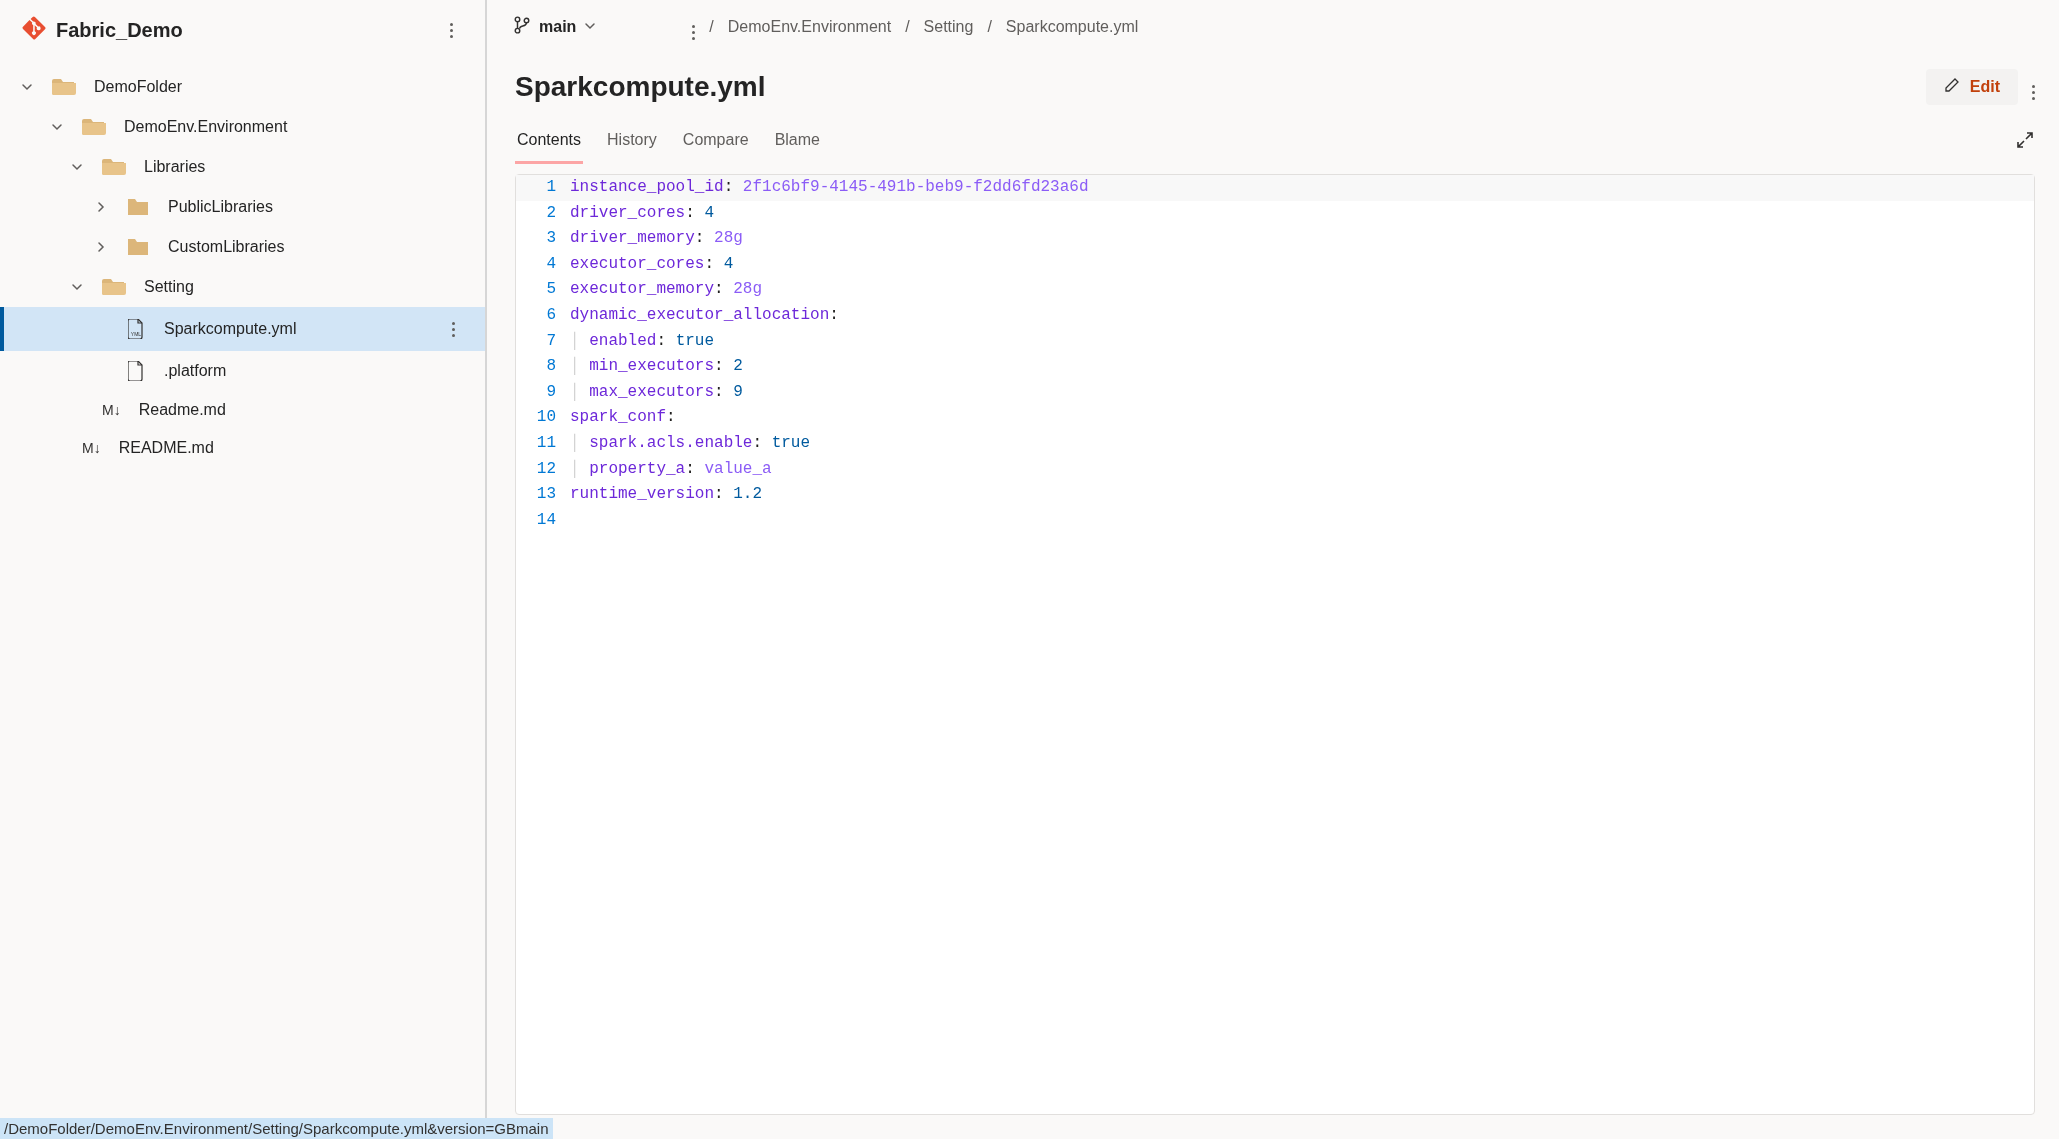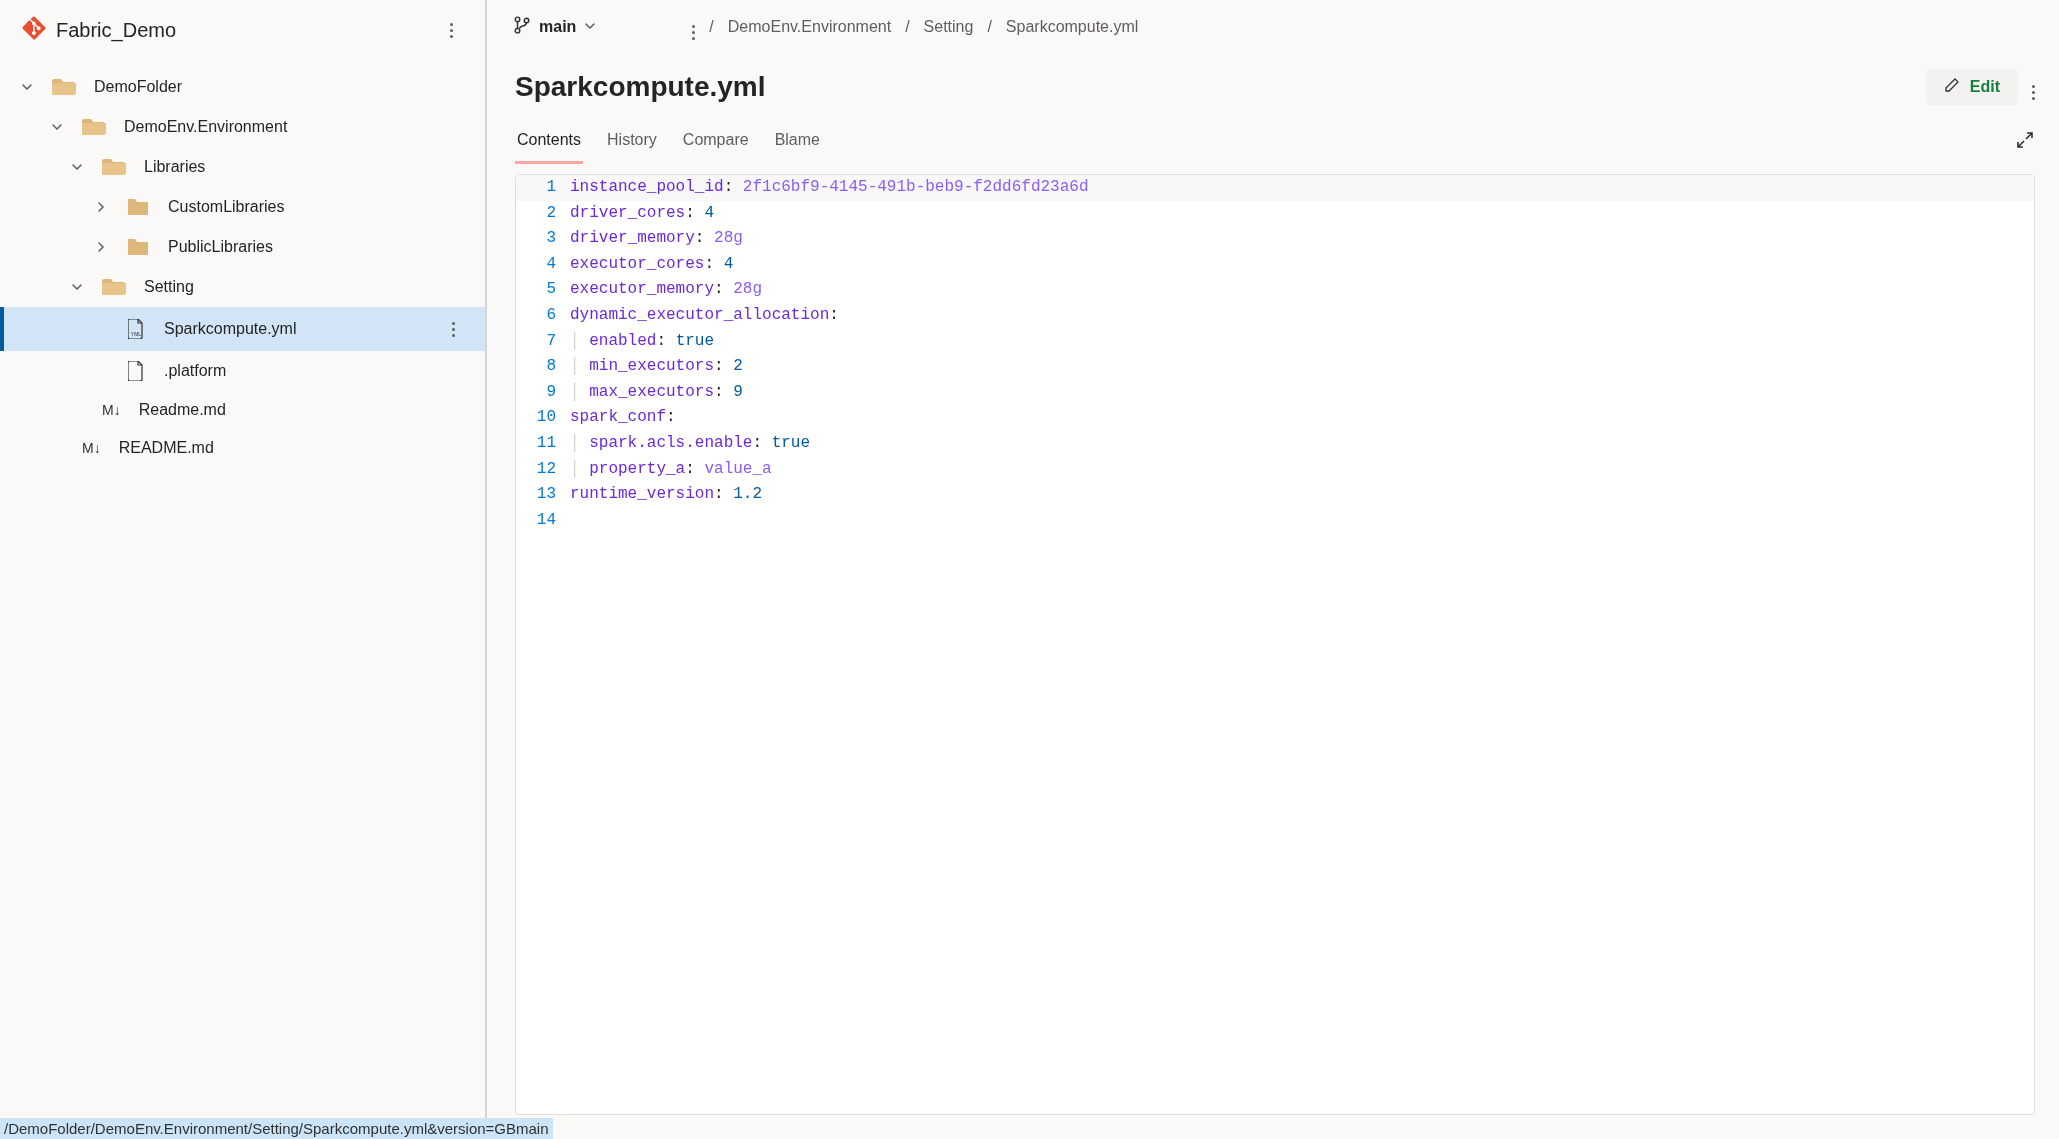--- a/index.html
+++ b/index.html
@@ -32,21 +32,21 @@
       padding: 16px 22px;
       display: flex;
       align-items: center;
       justify-content: space-between;
     }
     .repo-title {
       display: flex;
       align-items: center;
       gap: 10px;
       font-size: 20px;
-      font-weight: 400;
+      font-weight: 700;
       color: #242424;
     }
     .git-icon svg {
       width: 24px;
       height: 24px;
     }
     .tree {
       flex: 1;
       overflow: auto;
       padding-top: 6px;
@@ -190,21 +190,21 @@
     .edit-btn {
       display: flex;
       align-items: center;
       gap: 10px;
       padding: 8px 18px;
       background: #f3f2f1;
       border: none;
       border-radius: 4px;
       font-size: 16px;
       font-weight: 600;
-      color: #15803d;
+      color: #c2410c;
       cursor: pointer;
     }
     .tabs-row {
       display: flex;
       align-items: center;
       justify-content: space-between;
       padding: 6px 24px 0 28px;
     }
     .tabs {
       display: flex;
@@ -342,35 +342,35 @@
         <span class="chevron">
           <svg viewBox="0 0 12 12" width="12" height="12">
               <path d="M4 2 L8 6 L4 10" stroke="#605e5c" stroke-width="1.5" fill="none" stroke-linecap="round"></path>
             </svg>
         </span>
         <span class="icon folder-icon">
           <svg viewBox="0 0 24 20">
               <path d="M2 2h7l2 3h11v13H2z" fill="#dcb67a"></path>
             </svg>
         </span>
-        <span>CustomLibraries</span>
+        <span>PublicLibraries</span>
       </div>
 
       <div class="tree-row" style="padding-left:94px">
         <span class="chevron">
           <svg viewBox="0 0 12 12" width="12" height="12">
               <path d="M4 2 L8 6 L4 10" stroke="#605e5c" stroke-width="1.5" fill="none" stroke-linecap="round"></path>
             </svg>
         </span>
         <span class="icon folder-icon">
           <svg viewBox="0 0 24 20">
               <path d="M2 2h7l2 3h11v13H2z" fill="#dcb67a"></path>
             </svg>
         </span>
-        <span>PublicLibraries</span>
+        <span>CustomLibraries</span>
       </div>
 
       <div class="tree-row" style="padding-left:70px">
         <span class="chevron">
           <svg viewBox="0 0 12 12" width="12" height="12">
               <path d="M2 4 L6 8 L10 4" stroke="#605e5c" stroke-width="1.5" fill="none" stroke-linecap="round"></path>
             </svg>
         </span>
         <span class="icon folder-icon">
           <svg viewBox="0 0 24 20">

